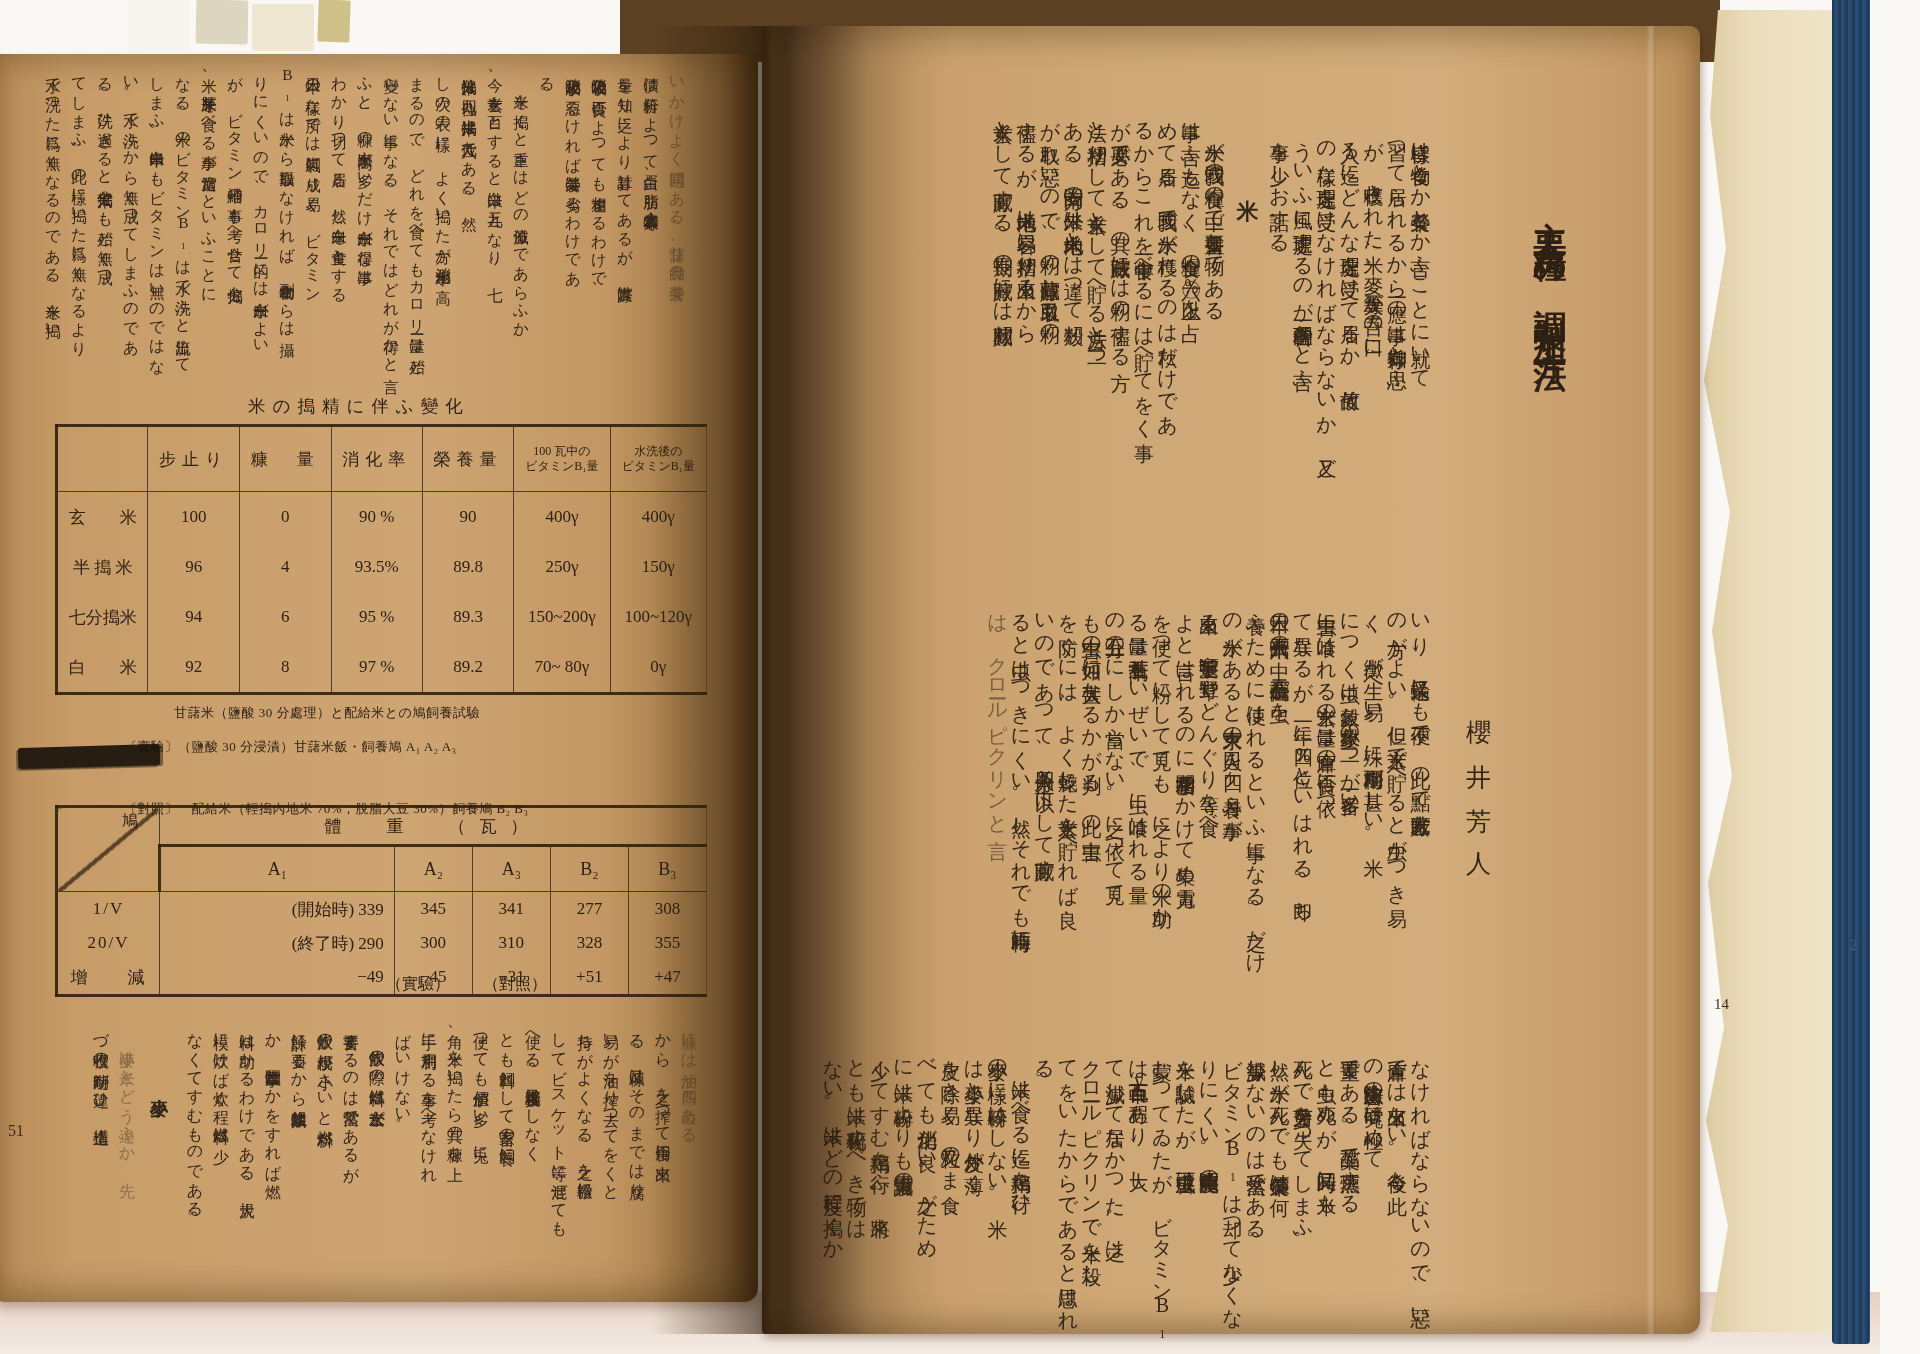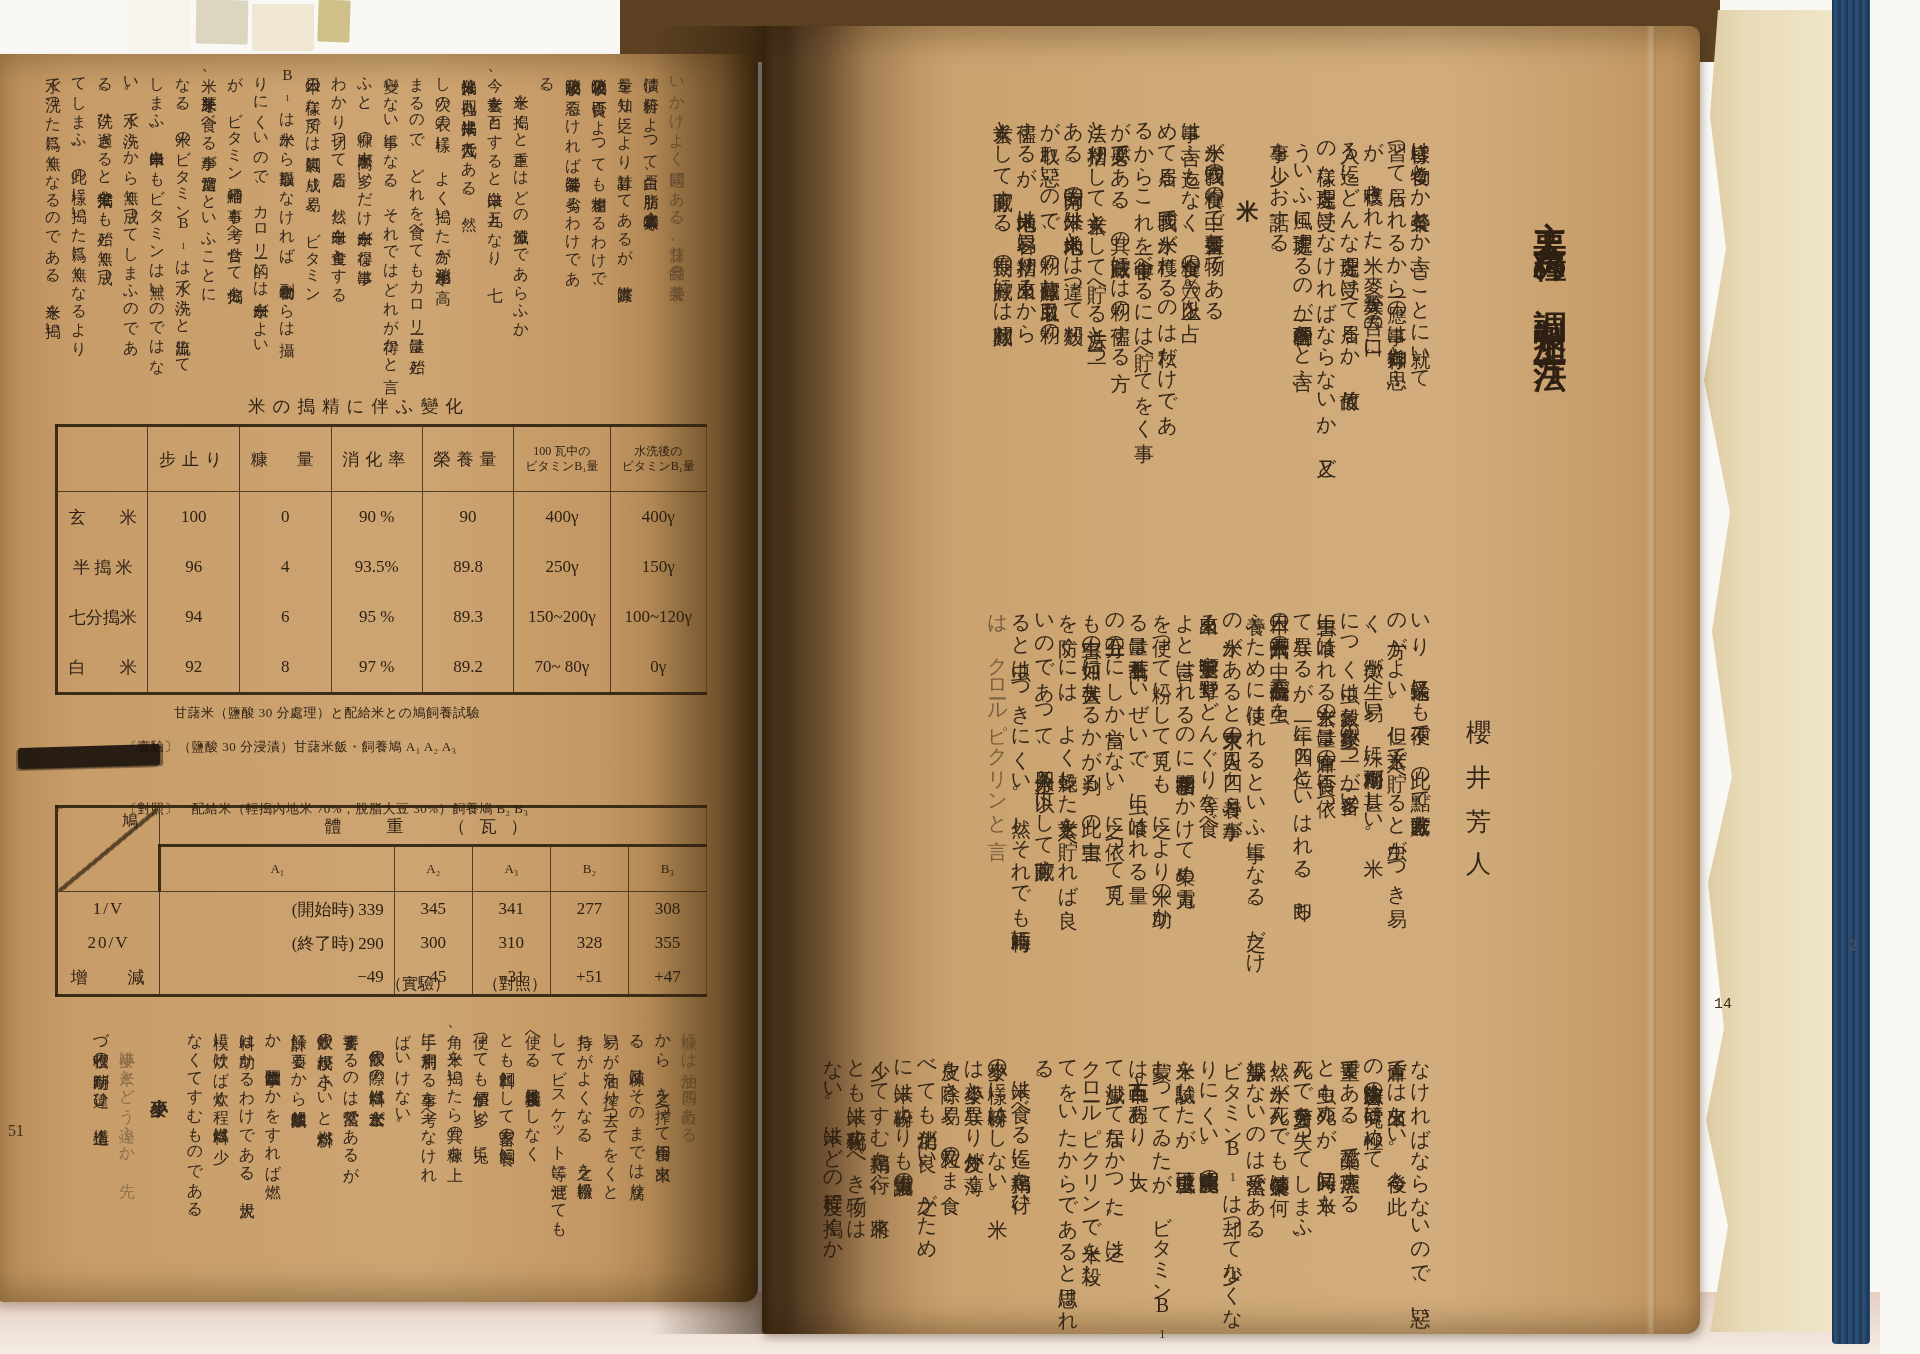--- a/index.html
+++ b/index.html
@@ -71,33 +71,33 @@
   .cap2{left:128px;top:684px;}
   .cap3{left:128px;top:746px;}
   .smudge{position:absolute;left:22px;top:692px;width:142px;height:21px;background:#17100a;
     opacity:.9;border-radius:3px;transform:rotate(-1.6deg);box-shadow:3px 1px 0 rgba(23,16,10,.5),-2px 2px 0 rgba(23,16,10,.4);}
   .t2{left:59px;top:751px;width:652px;font-size:17px;}
   .t2 th{border-top:3px solid rgba(45,32,16,.9);}
   .t2 .span-head{height:32px;letter-spacing:14px;border-bottom:1.5px solid rgba(52,38,20,.8);}
   .t2 .corner{width:92px;position:relative;border-bottom:1.5px solid rgba(52,38,20,.8);
     background:linear-gradient(to bottom right,transparent 48.5%,rgba(52,38,20,.75) 48.5%,rgba(52,38,20,.75) 51.8%,transparent 51.8%);}
   .t2 .corner span{position:absolute;top:3px;right:20px;font-size:16px;}
-  .t2 .colhead th{height:40px;border-bottom:1.5px solid rgba(52,38,20,.8);font-size:13px;}
+  .t2 .colhead th{height:40px;border-bottom:1.5px solid rgba(52,38,20,.8);font-size:18px;}
   .t2 tbody td{height:30px;}
   .t2 tbody tr:last-child td{border-bottom:3px solid rgba(45,32,16,.9);}
   .t2 tbody td.rlabel{letter-spacing:2px;}
   .t2 td.num{text-align:center;margin-top:34px;}
   .t2 td.a1{text-align:right;padding-right:10px;}
   .fnote{position:absolute;font-size:16px;color:#2e2114;}
   .fn1{left:390px;top:920px;}
   .fn2{left:487px;top:920px;}
   
   .pnum{position:absolute;color:#3a2c1a;font-size:16px;font-family:"Liberation Serif",serif;}
   .pn-left{left:12px;top:1068px;}
-  .pn-right{left:1714px;top:996px;font-size:15px;font-family:Liberation Mono, monospace;}
+  .pn-right{left:1714px;top:996px;font-size:15px;}
   .pn-under{left:1850px;top:938px;font-size:14px;color:#5a5a58;}
 </style>
 </head>
 <body>
 
 <div class="stage">
 
   <div class="bottom-strip"></div>
   <div class="top-dark-band"></div>
   <div class="tab tab1"></div>

